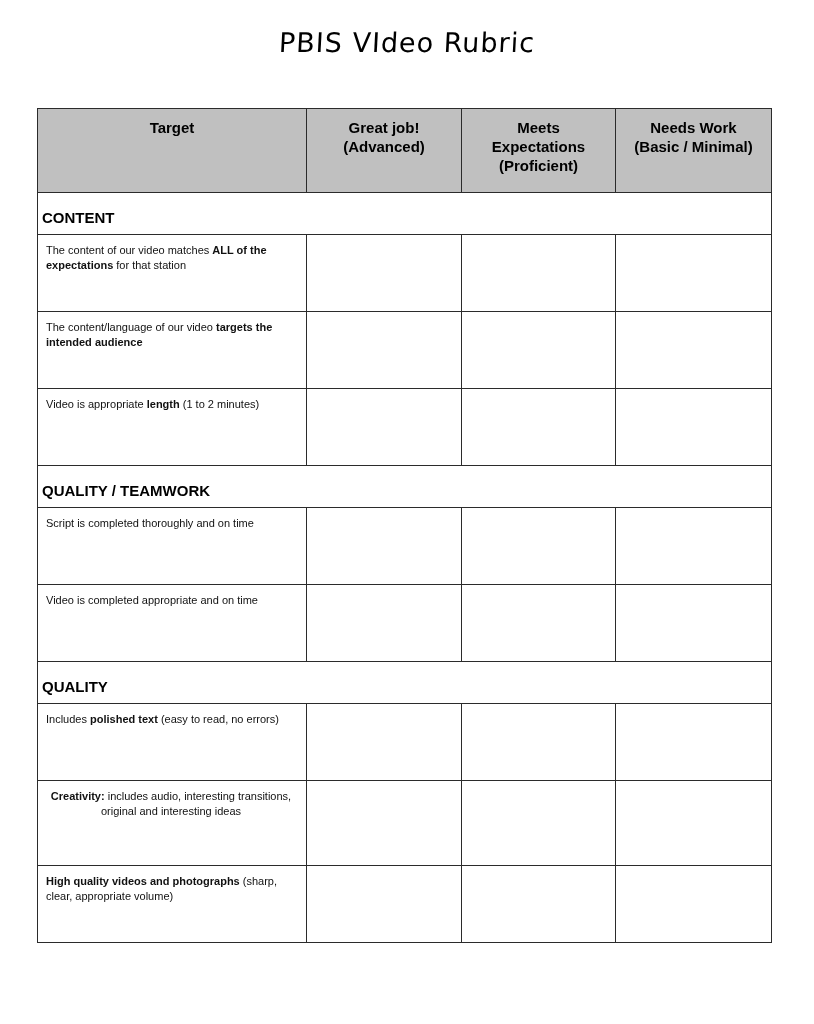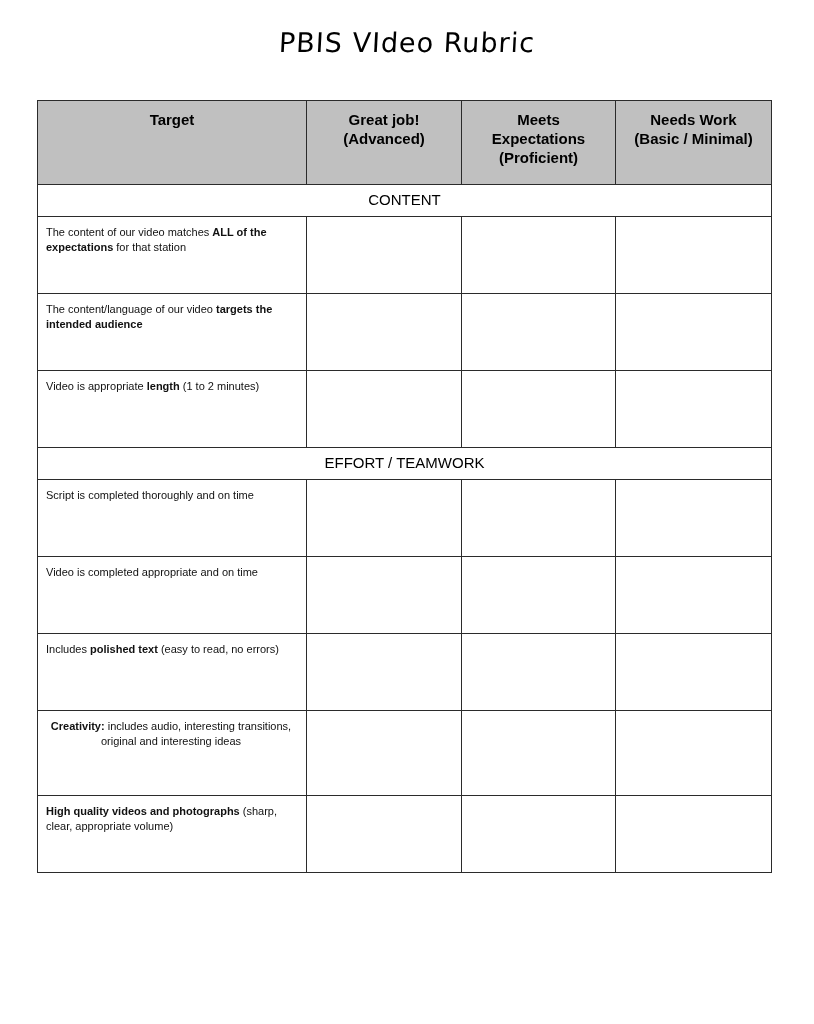--- a/index.html
+++ b/index.html
@@ -36,21 +36,21 @@
     font-weight: 400;
     letter-spacing: 1px;
     color: #000;
     transform: skewX(-3deg);
   }
 
   
   .rubric-wrap {
     position: absolute;
     left: 37px;
-    top: 100px;
+    top: 108px;
     width: 734px;
   }
   table.rubric {
     width: 734px;
     border-collapse: collapse;
     table-layout: fixed;
     background: #fff;
   }
   table.rubric td, table.rubric th {
     border: 1px solid #2b2b2b;
@@ -77,25 +77,24 @@
     height: 66px;
     vertical-align: top;
   }
   tr.head-row th.th-target {
     vertical-align: top;
   }
   .th-line { display: block; }
 
   
   tr.section-row td {
-    text-align: center;
     font-size: 15px;
-    font-weight: normal;
+    font-weight: bold;
     color: #000;
-    padding: 6px 4px 7px 4px;
+    padding: 16px 4px 7px 4px;
     height: 18px;
   }
 
   
   tr.crit-row td.crit-text {
     font-size: 11px;
     color: #111;
     line-height: 1.33;
     padding: 8px 10px 10px 8px;
   }
@@ -159,33 +158,36 @@
             <td class="score-cell"></td>
             <td class="score-cell"></td>
           </tr>
           <tr class="crit-row h2">
             <td class="crit-text"><span>Video is appropriate </span><b>length</b><span> (1 to 2 minutes)</span></td>
             <td class="score-cell"></td>
             <td class="score-cell"></td>
             <td class="score-cell"></td>
           </tr>
           <tr class="section-row">
-            <td colspan="4">EFFORT / TEAMWORK</td>
+            <td colspan="4">QUALITY / TEAMWORK</td>
           </tr>
           <tr class="crit-row h2">
             <td class="crit-text"><span>Script is completed thoroughly and on time</span></td>
             <td class="score-cell"></td>
             <td class="score-cell"></td>
             <td class="score-cell"></td>
           </tr>
           <tr class="crit-row h2">
             <td class="crit-text"><span>Video is completed appropriate and on time</span></td>
             <td class="score-cell"></td>
             <td class="score-cell"></td>
             <td class="score-cell"></td>
+          </tr>
+          <tr class="section-row">
+            <td colspan="4">QUALITY</td>
           </tr>
           <tr class="crit-row h2">
             <td class="crit-text"><span>Includes </span><b>polished text</b><span> (easy to read, no errors)</span></td>
             <td class="score-cell"></td>
             <td class="score-cell"></td>
             <td class="score-cell"></td>
           </tr>
           <tr class="crit-row h4">
             <td class="crit-text"><b>Creativity:</b><span> includes audio, interesting transitions, original and interesting ideas</span></td>
             <td class="score-cell"></td>

